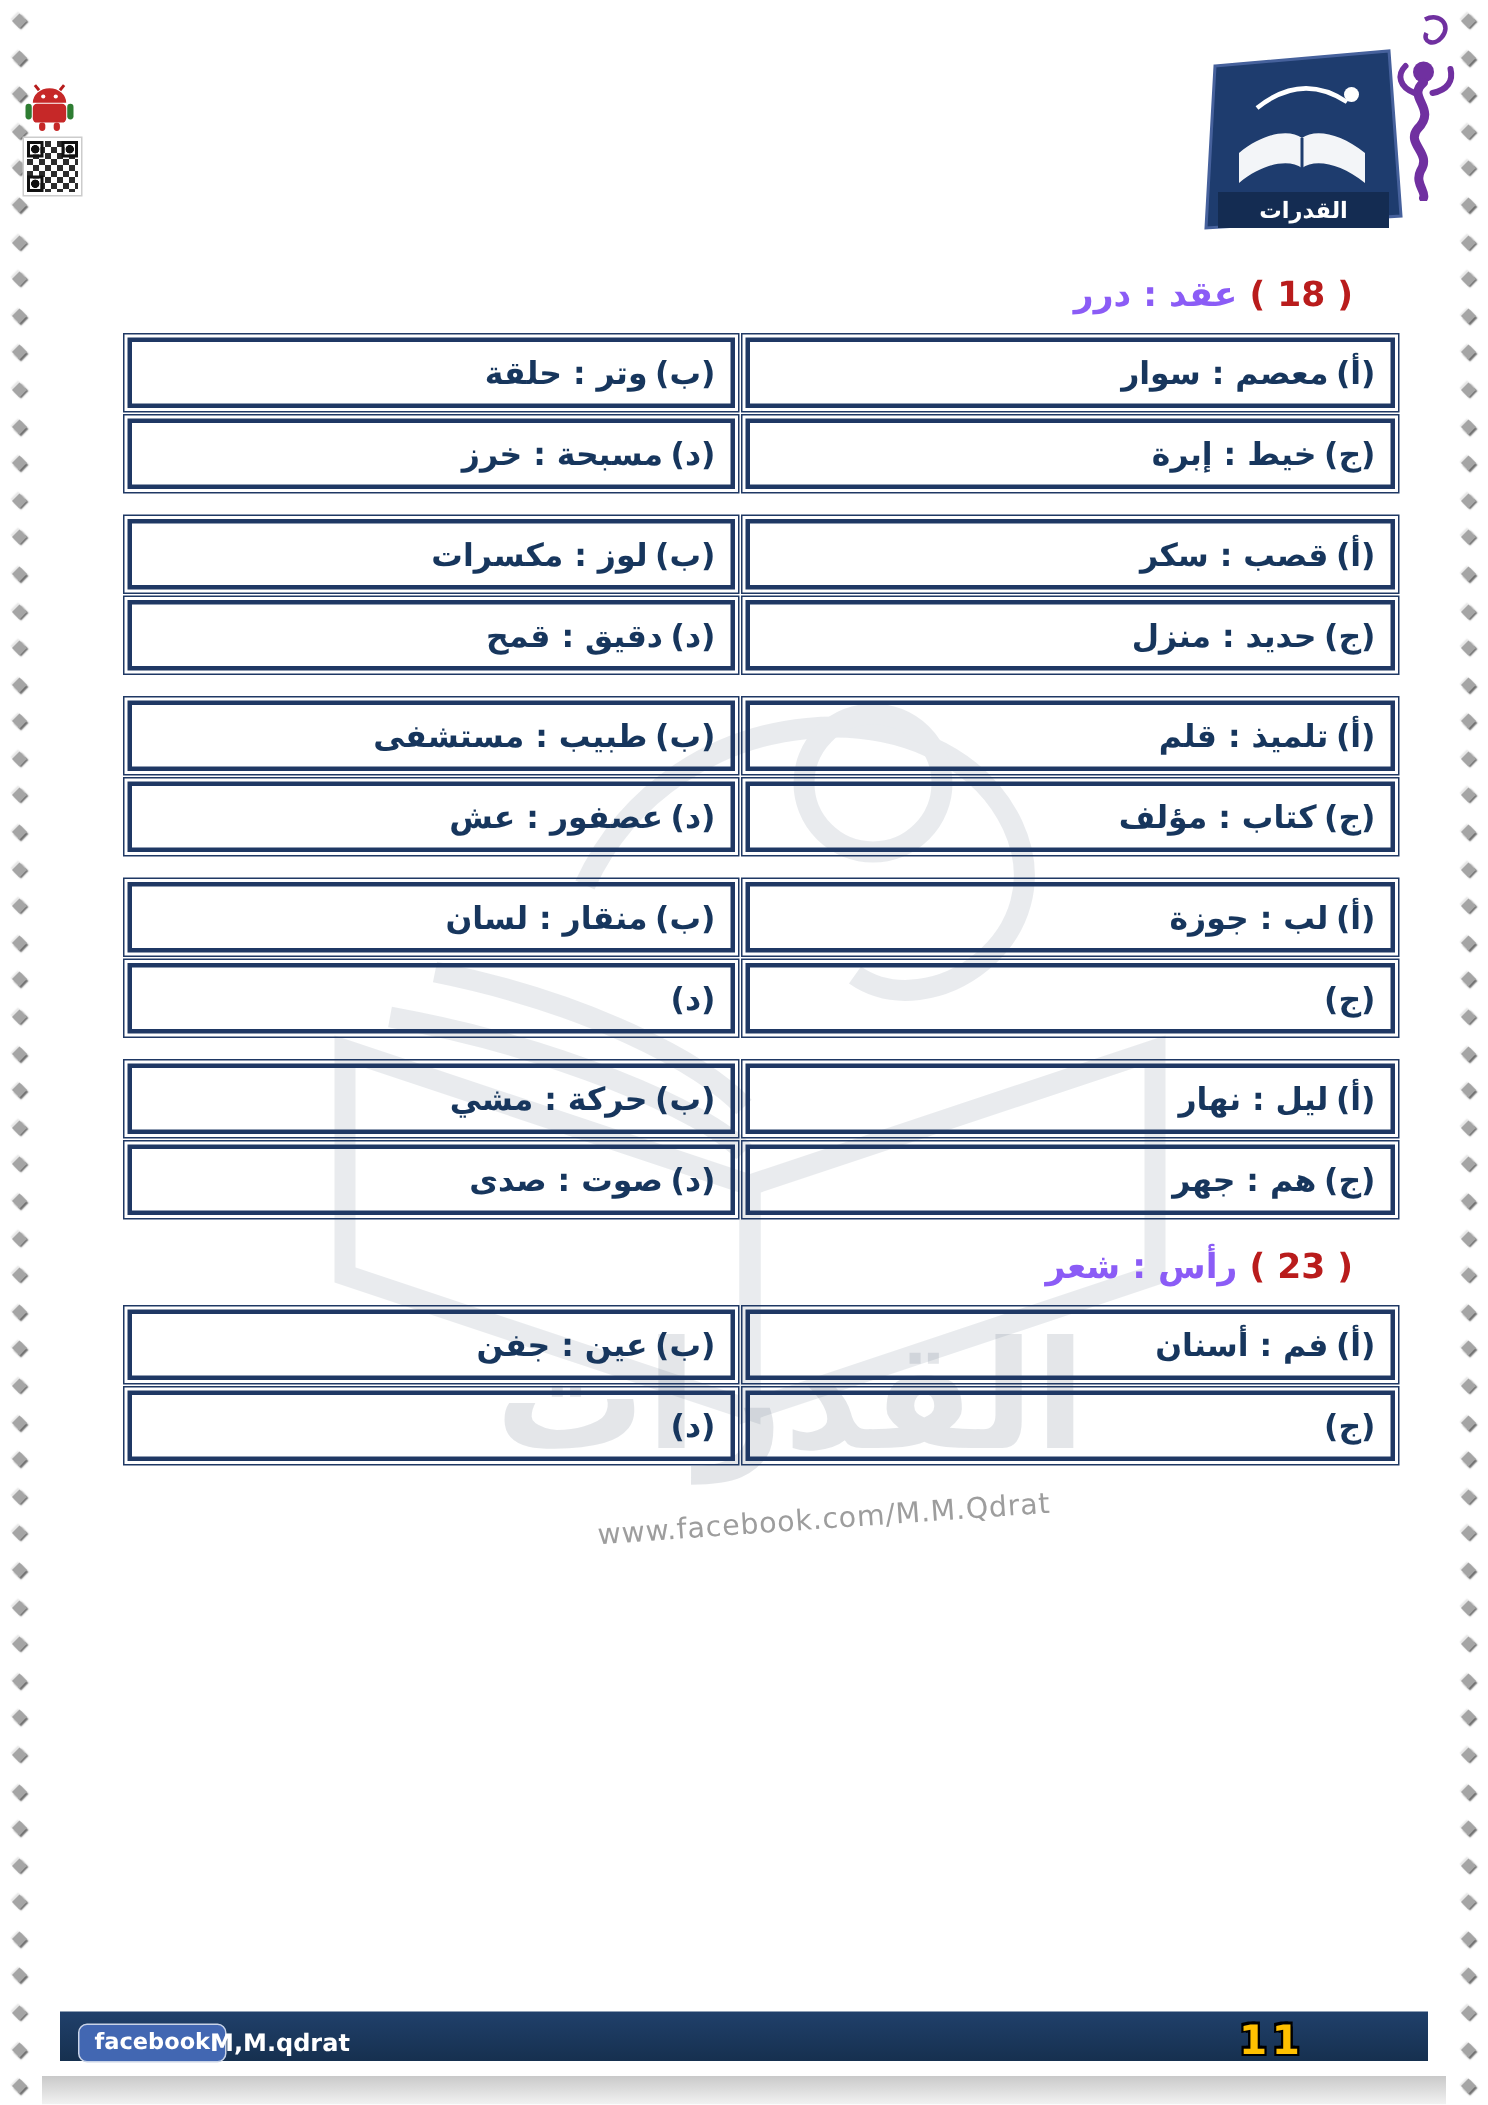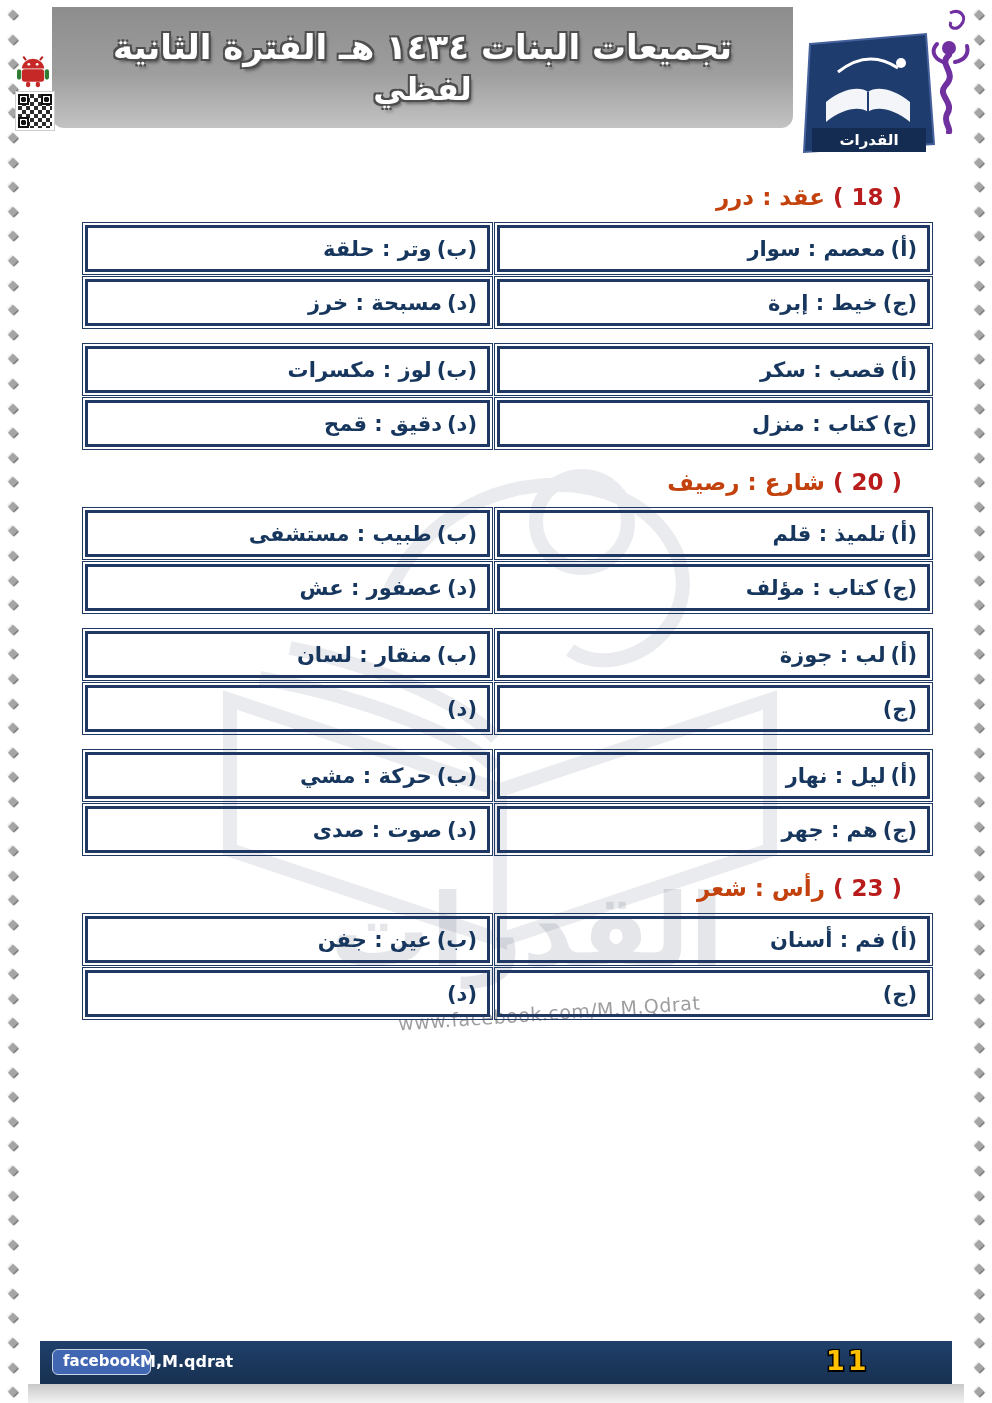--- a/index.html
+++ b/index.html
@@ -67,33 +67,33 @@
   }
 
   
   .content { position:absolute; top:168px; left:85px; width:845px; z-index:2; padding-top:14px; }
   .question { margin-bottom:20px; }
   .q-heading {
     text-align:right; padding-left:0; padding-right:22px;
     font-weight:bold; font-size:23px; line-height:30px; margin-bottom:13px;
   }
   .q-num  { color:#b91c1c; margin-inline-end:6px; direction:ltr; unicode-bidi:isolate; }
-  .q-text { color:#c2410c;margin-top:40px; }
+  .q-text { color:#8b5cf6;margin-top:40px; }
   .opt-grid {
     display:grid; grid-template-columns:433px 405px; gap:7px; margin-top:6px;
   }
   .opt-cell {
     height:47px; border:3px solid #1f3864; outline:1px solid #1f3864; outline-offset:2px;
     background:transparent; display:flex; align-items:center; gap:5px; padding:0 10px;
     font-weight:bold; font-size:21px; color:#17365d;
   }
 
   
   .footer-bar {
-    position:absolute; left:40px; top:1341px; width:912px; height:43px; z-index:2;
+    position:absolute; left:40px; top:1341px; width:912px; height:33px; z-index:2;
     background:linear-gradient(180deg,#20406b,#16304f);
     text-decoration:underline;
   }
   .fb-badge {
     position:absolute; left:12px; top:8px; background:#4267b2; color:#ffffff;
     border:1.5px solid #c9d4e8; border-radius:6px; padding:2px 10px 4px;
     font-weight:bold; font-size:15px; direction:ltr; unicode-bidi:isolate;
   }
   .fb-account {
     position:absolute; left:100px; top:11px; color:#ffffff; font-weight:bold;
@@ -222,24 +222,20 @@
 ◆
 ◆
 ◆
 ◆
 ◆
 ◆
 ◆
 ◆
 ◆</div>
 
-  <div class="header-band">
-    <div class="title1">تجميعات البنات ١٤٣٤ هـ  الفترة الثانية</div>
-    <div class="title2">لفظي</div>
-  </div>
 
   <div class="android-wrap">
     <svg width="34" height="32" viewBox="0 0 24 23">
       <path d="M7,3 L5,0.5 M17,3 L19,0.5" stroke="#b71c1c" stroke-width="1.4"></path>
       <path d="M4,9 a8,7 0 0 1 16,0 Z" fill="#c62828"></path>
       <rect x="4" y="9.5" width="16" height="9" rx="2" fill="#c62828"></rect>
       <rect x="0.5" y="9.5" width="3" height="7.5" rx="1.5" fill="#2e7d32"></rect>
       <rect x="20.5" y="9.5" width="3" height="7.5" rx="1.5" fill="#2e7d32"></rect>
       <rect x="7" y="18.5" width="3" height="4" rx="1.5" fill="#c62828"></rect>
       <rect x="14" y="18.5" width="3" height="4" rx="1.5" fill="#c62828"></rect>
@@ -324,34 +320,30 @@
         <div class="opt-cell">
           <span>(أ)</span>
           <span>قصب : سكر</span>
         </div>
         <div class="opt-cell">
           <span>(ب)</span>
           <span>لوز : مكسرات</span>
         </div>
         <div class="opt-cell">
           <span>(ج)</span>
-          <span>كتاب : منزل</span>
+          <span>حديد : منزل</span>
         </div>
         <div class="opt-cell">
           <span>(د)</span>
           <span>دقيق : قمح</span>
         </div>
       </div>
     </div>
 
     <div class="question">
-      <div class="q-heading">
-        <span class="q-num">( 20 )</span>
-        <span class="q-text">شارع : رصيف</span>
-      </div>
       <div class="opt-grid">
         <div class="opt-cell">
           <span>(أ)</span>
           <span>تلميذ : قلم</span>
         </div>
         <div class="opt-cell">
           <span>(ب)</span>
           <span>طبيب : مستشفى</span>
         </div>
         <div class="opt-cell">

